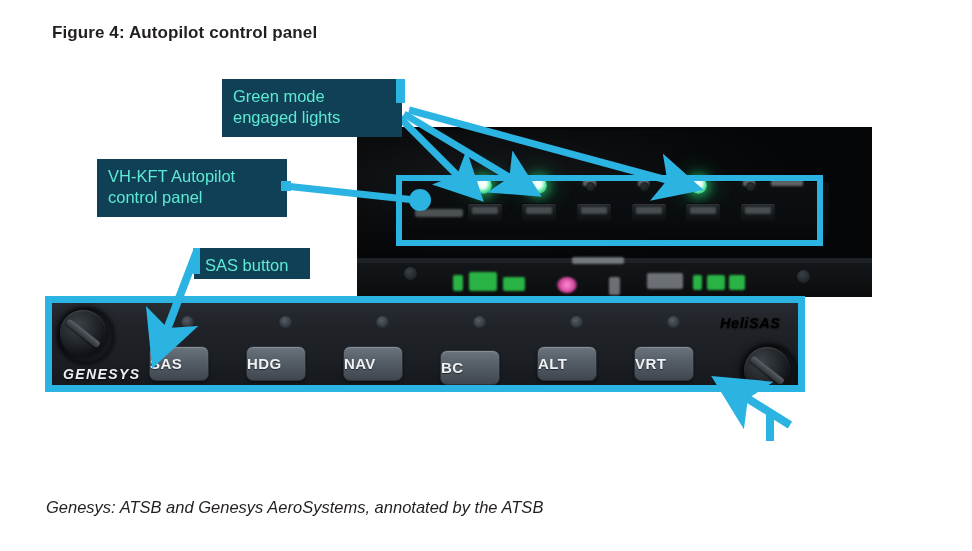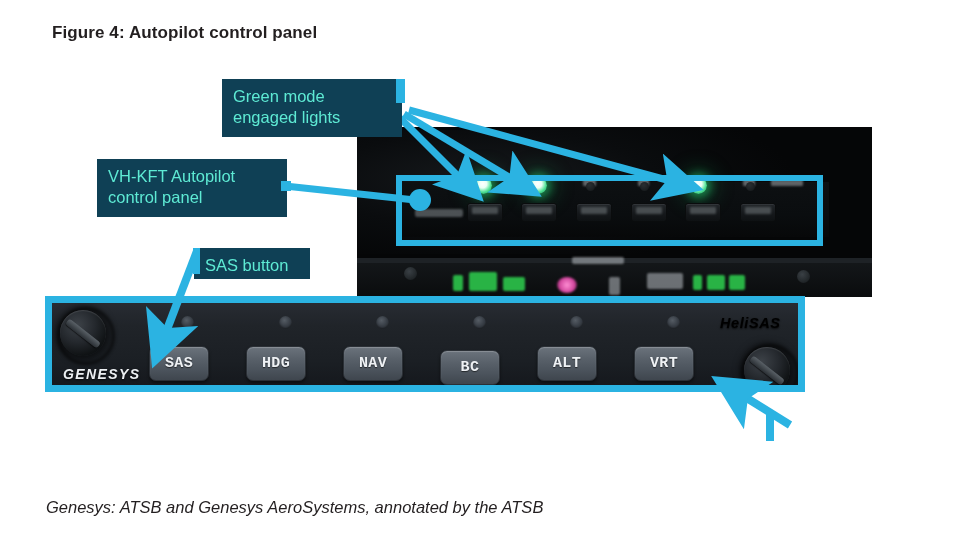--- a/index.html
+++ b/index.html
@@ -131,21 +131,21 @@
   .hs-lamp{
     position:absolute;width:13px;height:13px;border-radius:50%;
     background:radial-gradient(circle at 42% 34%,#555c64 0%,#3a4048 45%,#272c33 100%);
     box-shadow:inset 0 -1px 2px rgba(0,0,0,.5);
   }
   .hs-btn{
     position:absolute;width:58px;height:33px;border-radius:7px;
     background:linear-gradient(#6b737c 0%,#59616a 35%,#4b535c 70%,#3f464e 100%);
     border:1px solid #2b3036;
     box-shadow:0 2px 3px rgba(0,0,0,.45), inset 0 1px 1px rgba(255,255,255,.22);
-    display:flex;align-items:center;justify-content:center;font-family:Liberation Mono, monospace;
+    display:flex;align-items:center;justify-content:flex-start;
   }
   .hs-btn span{
     font-size:15px;font-weight:bold;color:#eef1f4;
     letter-spacing:.4px;
     text-shadow:0 1px 1px rgba(0,0,0,.55);
   }
   .hs-brand-genesys{
     position:absolute;left:63px;top:366px;
     font-size:14px;font-weight:bold;font-style:italic;
     color:#eceff2;letter-spacing:1.4px;

